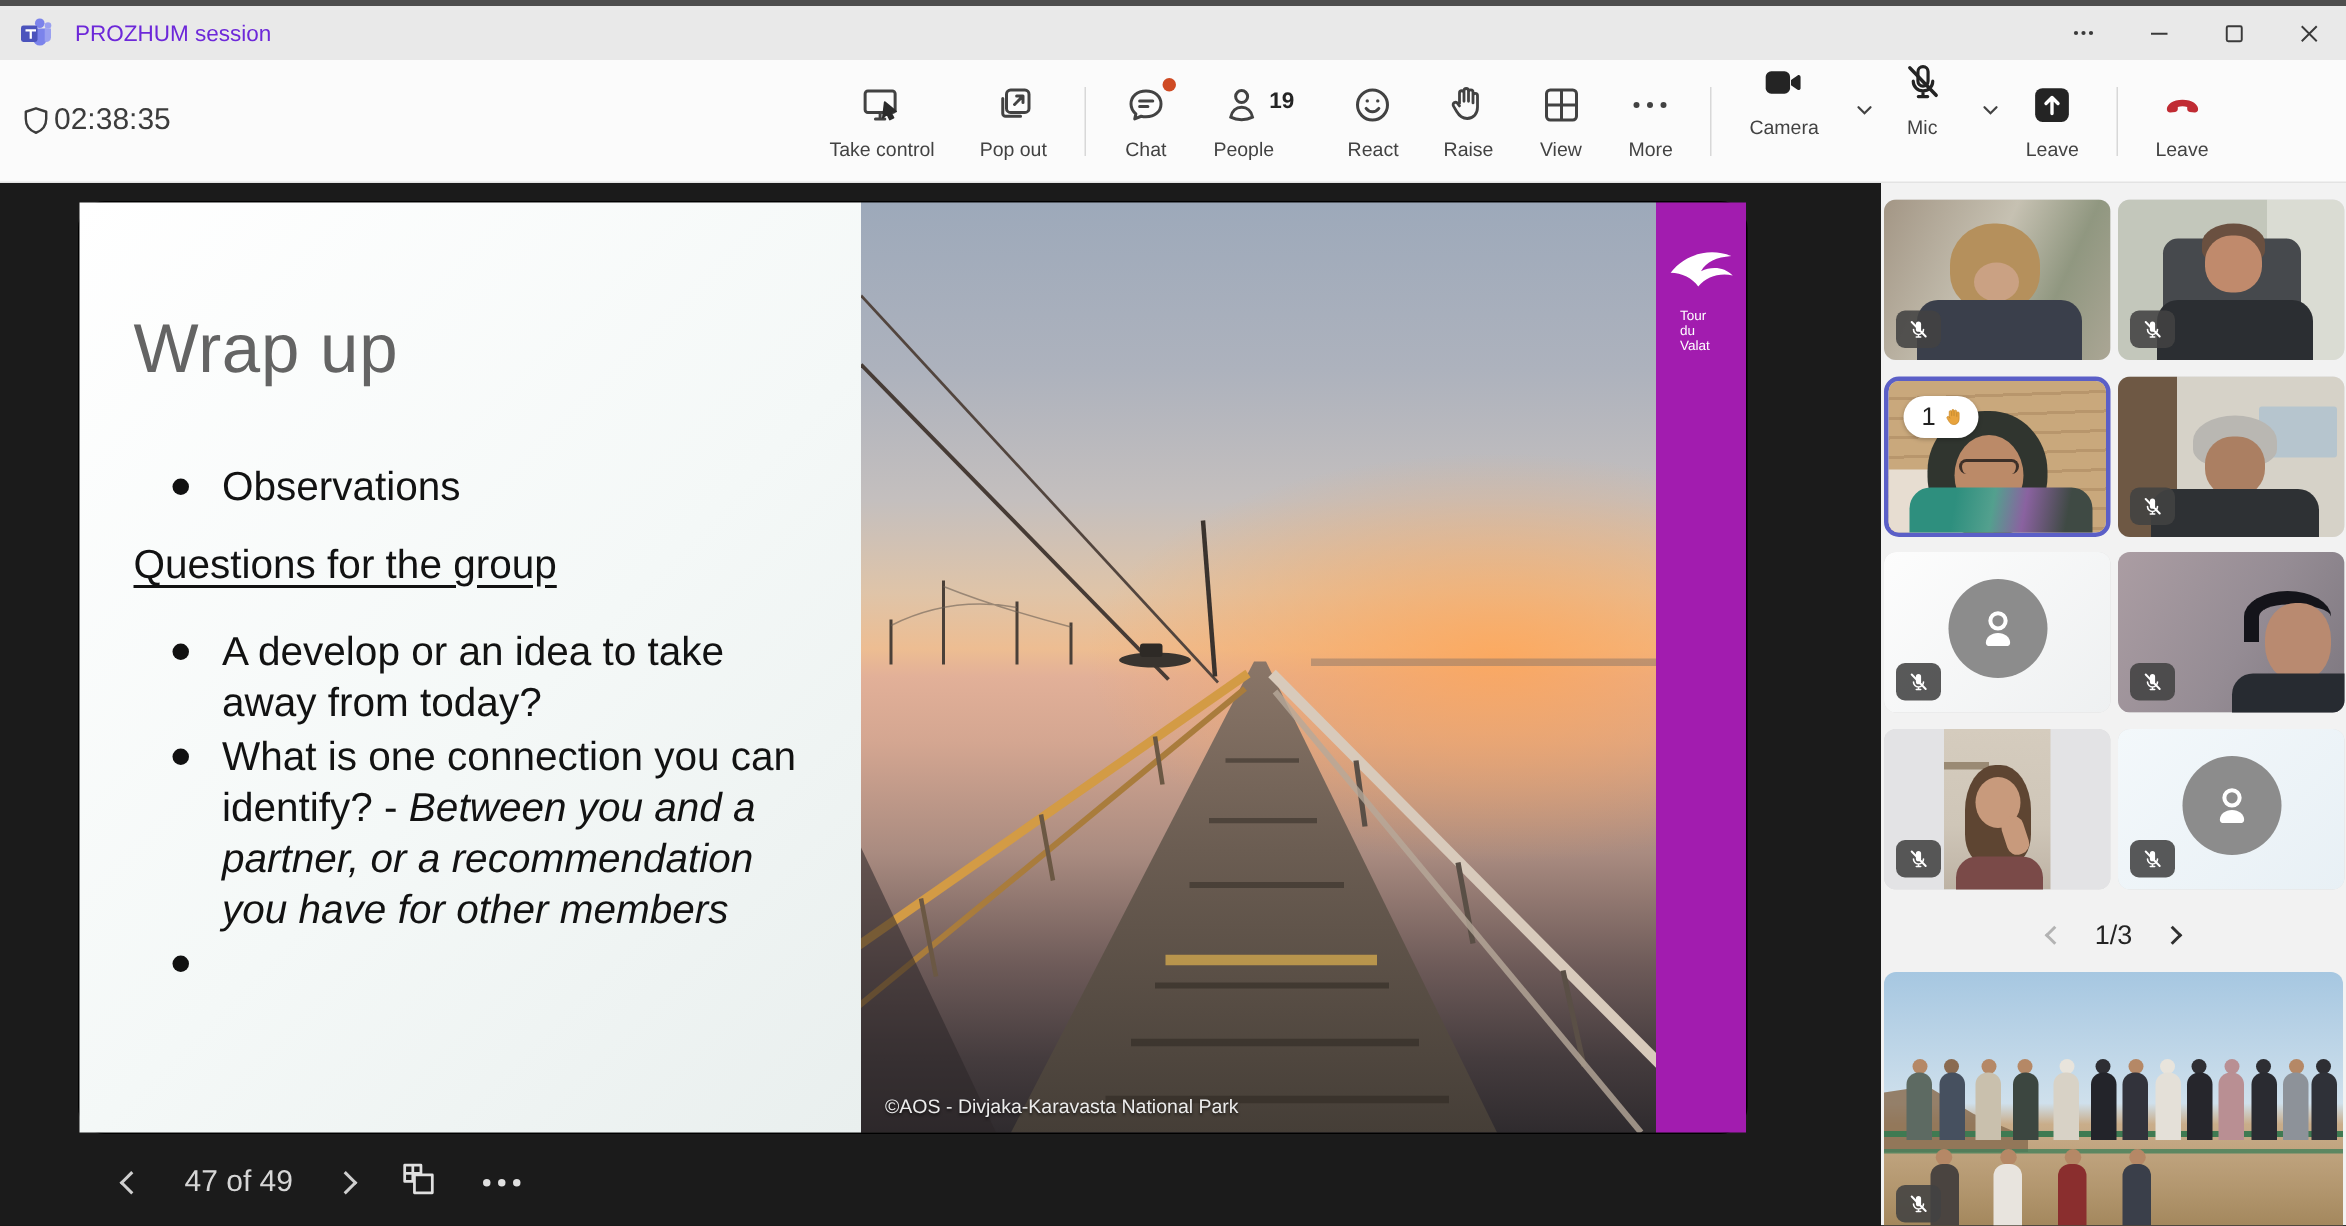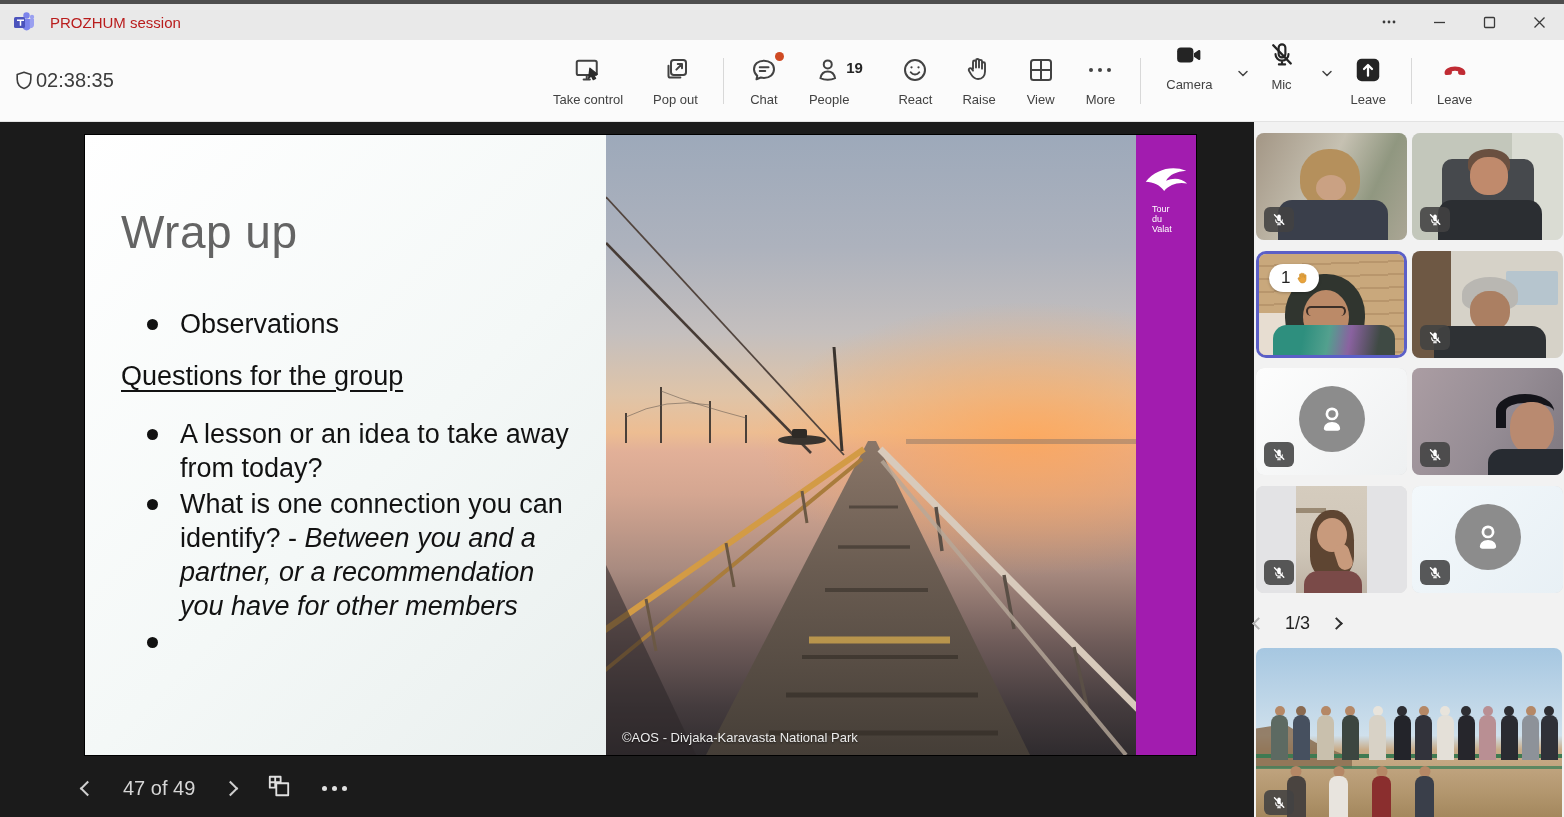--- a/index.html
+++ b/index.html
@@ -4,21 +4,21 @@
 <style>
   * { box-sizing: border-box; margin: 0; padding: 0; }
   html,body { width:1564px; height:817px; overflow:hidden; }
   body { font-family: "Liberation Sans", sans-serif; background:#1b1b1b; }
   .app { position:relative; width:1564px; height:817px; background:#1b1b1b; overflow:hidden; }
 
   
   .top-strip { position:absolute; top:0; left:0; right:0; height:4px; background:#4e4e4e; }
   .titlebar { position:absolute; top:4px; left:0; right:0; height:36px; background:#e9e9e9; display:flex; align-items:center; }
   .tb-app-icon { margin-left:12px; width:24px; height:24px; }
-  .tb-title { margin-left:14px; font-size:15px; color:#b91c1c; }
+  .tb-title { margin-left:14px; font-size:15px; color:#6d28d9; }
   .win-controls { margin-left:auto; display:flex; height:100%; }
   .win-btn { width:50px; height:100%; display:flex; align-items:center; justify-content:center; color:#3a3a3a; }
   .win-btn svg { display:block; }
 
   
   .toolbar { position:absolute; top:40px; left:0; right:0; height:82px; background:#fbfbfb; border-bottom:1px solid #e3e3e3; }
   .timer-group { position:absolute; left:12px; top:0; bottom:0; display:flex; align-items:center; gap:0; }
   .timer-text { font-size:20px; color:#3c3c3c; }
   .tb-row { position:absolute; left:538px; top:0; bottom:0; display:flex; align-items:stretch; }
   .tb-btn { display:flex; flex-direction:column; align-items:center; justify-content:center; gap:7px; padding:0 15px; color:#424242; font-size:13px; cursor:default; position:relative; }
@@ -28,21 +28,21 @@
   .ppl-count { position:absolute; left:32px; top:4px; font-size:15px; font-weight:bold; color:#242424; }
   .tb-btn.people { padding-right:34px; }
   .with-chev { display:flex; align-items:flex-start; }
   .chev-down { margin:26px 2px 0 8px; color:#424242; }
   .dots3 { display:flex; gap:5px; align-items:center; height:30px; }
   .dots3 i { width:4px; height:4px; border-radius:50%; background:#424242; }
   .leave-label { color:#424242; }
 
   
   .stage { position:absolute; top:122px; left:0; width:1254px; bottom:0; background:#1b1b1b; }
-  .slide { position:absolute; left:85px; top:13px; width:1111px; height:620px; display:flex; box-shadow:0 0 0 1px #000; }
+  .slide { position:absolute; left:53px; top:13px; width:1111px; height:620px; display:flex; box-shadow:0 0 0 1px #000;border-radius:17px; }
   .slide-text { width:521px; background:linear-gradient(135deg,#ffffff 0%,#f4f8f7 55%,#e9efee 100%); position:relative; padding:70px 28px 0 36px; color:#121212; }
   .slide-title { font-size:46px; font-weight:400; color:#646464; letter-spacing:.5px; margin-bottom:48px; }
   .srow { display:flex; margin-bottom:4px; }
   .sbullet { flex:0 0 11px; width:11px; height:11px; border-radius:50%; background:#111; margin:12px 22px 0 26px; }
   .stxt { font-size:27px; line-height:34px; }
   .obs { margin-bottom:18px; }
   .qhead { font-size:27px; line-height:34px; text-decoration:underline; text-underline-offset:5px; margin-bottom:24px; }
   .qs .srow { margin-bottom:2px; }
   .ital { font-style:italic; }
 
@@ -109,21 +109,21 @@
   .t6 .body { left:76px; bottom:-4px; width:80px; height:30px; background:#272b31; border-radius:14px 0 0 0; }
 
   .t7 .bg { background:#e3e3e5; }
   .t7 .strip { position:absolute; left:40px; top:0; width:71px; height:100%; background:linear-gradient(180deg,#d5ccbe 0%,#cfc6b8 60%,#bdb2a4 100%); }
   .t7 .shelf { position:absolute; left:40px; top:22px; width:30px; height:5px; background:#9a8a74; }
   .t7 .hair { position:absolute; left:54px; top:24px; width:44px; height:66px; background:#5e4532; border-radius:46% 46% 30% 30%; }
   .t7 .face { position:absolute; left:61px; top:32px; width:30px; height:34px; background:#c89a7c; border-radius:50%; }
   .t7 .hand { position:absolute; left:80px; top:58px; width:15px; height:26px; background:#c89a7c; border-radius:7px; transform:rotate(-18deg); }
   .t7 .body { left:48px; bottom:-4px; width:58px; height:26px; background:#7a4a48; }
 
-  .pager { position:absolute; left:0; right:0; top:486px; height:30px; display:flex; align-items:center; justify-content:flex-start; gap:22px; }
+  .pager { position:absolute; left:0; right:0; top:486px; height:30px; display:flex; align-items:center; justify-content:center; gap:22px; }
   .pager .chev { width:9px; height:9px; }
   .pager .chev.left { border-color:#b3b3b3; }
   .pager .chev.right { border-color:#303030; }
   .pager-text { font-size:18px; color:#242424; }
 
   .big-tile { position:absolute; left:2px; top:526px; width:306px; height:175px; border-radius:8px 8px 0 0; overflow:hidden;
     background:linear-gradient(180deg,#a6c7e1 0%,#cfe0ec 50%,#c9ad8a 58%,#b3976f 82%,#a08459 100%); }
   .big-tile .hill { position:absolute; left:0; top:76px; width:96px; height:44px; background:#8a6f52; clip-path:polygon(0 100%,0 10%,30% 0,62% 42%,100% 78%,100% 100%); opacity:.85; }
   .big-tile .rail { position:absolute; left:0; top:106px; width:100%; height:4px; background:#3f7a52; }
   .big-tile .rail2 { position:absolute; left:0; top:118px; width:100%; height:3px; background:#44805a; opacity:.8; }
@@ -333,21 +333,21 @@
       <div class="slide-text">
         <div class="slide-title">Wrap up</div>
         <div class="srow obs">
           <span class="sbullet"></span>
           <span class="stxt">Observations</span>
         </div>
         <div class="qhead">Questions for the group</div>
         <div class="qs">
           <div class="srow">
             <span class="sbullet"></span>
-            <span class="stxt">A lesson or an idea to take away from today?</span>
+            <span class="stxt">A develop or an idea to take away from today?</span>
           </div>
           <div class="srow">
             <span class="sbullet"></span>
             <span class="stxt"><span>What is one connection you can identify? - </span><span class="ital">Between you and a partner, or a recommendation you have for other members</span></span>
           </div>
           <div class="srow">
             <span class="sbullet"></span>
           </div>
         </div>
       </div>

